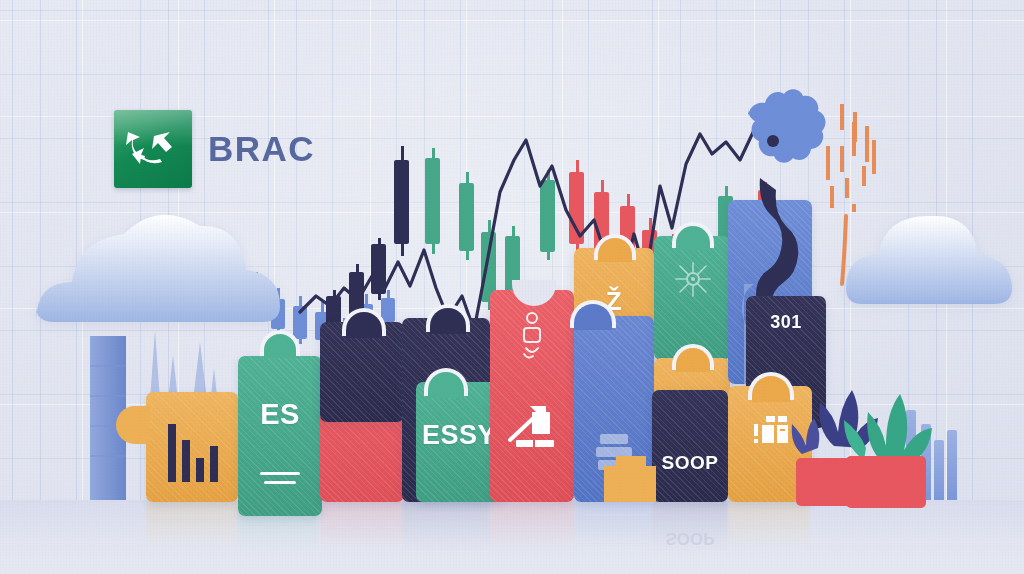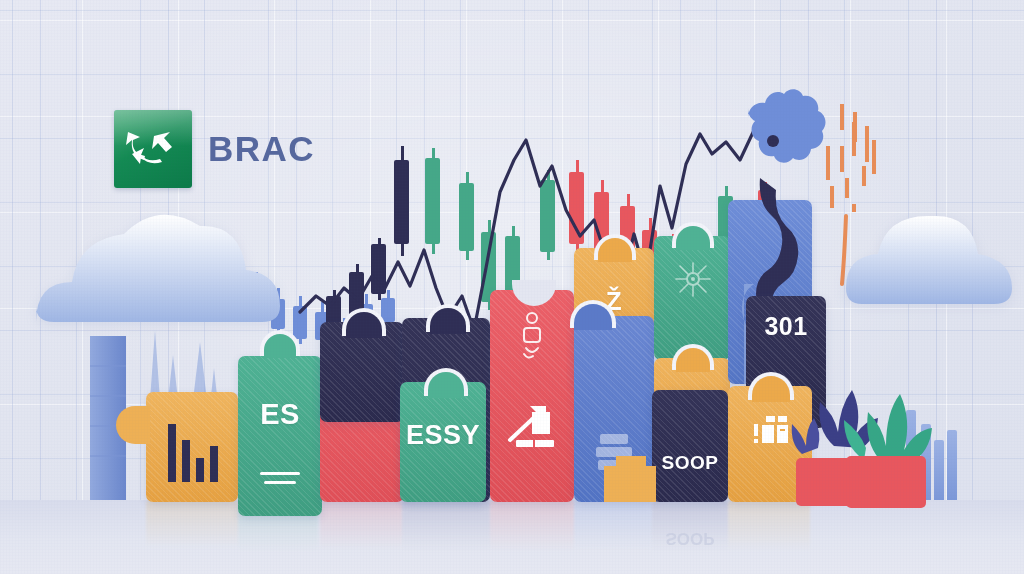--- a/index.html
+++ b/index.html
@@ -277,21 +277,21 @@
   </div>
   <div class="rim" style="left:342px;top:308px;width:44px;height:28px;border-radius:22px 22px 0 0;"></div>
   <div class="knob" style="left:346px;top:312px;width:36px;height:26px;border-radius:18px 18px 0 0;background:#2f2e55;"></div>
 
   <div class="piece" style="left:402px;top:318px;width:88px;height:184px;background:linear-gradient(180deg,#343357,#2b2a4d);">
     <div class="tex"></div>
   </div>
   <div class="rim" style="left:426px;top:304px;width:44px;height:28px;border-radius:22px 22px 0 0;"></div>
   <div class="knob" style="left:430px;top:308px;width:36px;height:26px;border-radius:18px 18px 0 0;background:#2f2e55;"></div>
 
-  <div class="piece" style="left:400px;top:382px;width:86px;height:120px;background:linear-gradient(180deg,#4fb294,#3f9e81);">
+  <div class="piece" style="left:416px;top:382px;width:86px;height:120px;background:linear-gradient(180deg,#4fb294,#3f9e81);">
     <div class="tex"></div>
     <div class="lbl" style="top:38px;font-size:27px;">ESSY</div>
   </div>
   <div class="rim" style="left:424px;top:368px;width:44px;height:28px;border-radius:22px 22px 0 0;"></div>
   <div class="knob" style="left:428px;top:372px;width:36px;height:26px;border-radius:18px 18px 0 0;background:#4fb294;"></div>
 
   <div class="piece" style="left:490px;top:290px;width:84px;height:212px;background:linear-gradient(180deg,#ec6068,#df4e56);">
     <div class="tex"></div>
     <svg style="position:absolute;left:22px;top:18px;" width="40" height="56" viewBox="0 0 40 56" opacity=".9">
       <circle cx="20" cy="10" r="5" fill="none" stroke="#fff" stroke-width="2"></circle>
@@ -357,21 +357,21 @@
     <svg style="position:absolute;left:6px;top:-22px;" width="72" height="206" viewBox="0 0 72 206">
       <path d="M26 0 q-2 24 10 36 q14 12 12 30 q-2 18-14 26 q-12 8-12 24 q0 18 14 26 q14 8 12 26
                q-2 16 -14 24 L50 206 q12-10 12-26 q0-18-14-26 q-14-8-12-26 q2-16 14-24 q12-8 14-26
                q2-18-12-30 q-12-12-10-36 z" fill="#2f2e55"></path>
       <path d="M20 106 q-12 8-12 24 q0 18 14 26 q14 8 12 26 q-2 16-14 24 L10 206 L10 106 z" fill="#8ba4dd" opacity=".9"></path>
     </svg>
   </div>
 
   <div class="piece" style="left:746px;top:296px;width:80px;height:132px;background:linear-gradient(180deg,#343357,#2b2a4d);">
     <div class="tex"></div>
-    <div class="lbl" style="top:16px;font-size:25px;">301</div>
+    <div class="lbl" style="top:16px;font-size:18px;">301</div>
   </div>
 
   <div class="piece" style="left:728px;top:386px;width:84px;height:116px;background:linear-gradient(180deg,#f0b45d,#e5a040);">
     <div class="tex"></div>
     <svg style="position:absolute;left:24px;top:30px;" width="40" height="34" viewBox="0 0 40 34">
       <rect x="14" y="0" width="9" height="6" fill="#fff"></rect>
       <rect x="26" y="0" width="9" height="6" fill="#fff"></rect>
       <rect x="2" y="8" width="4" height="12" fill="#fff"></rect>
       <rect x="2" y="23" width="4" height="4" fill="#fff"></rect>
       <rect x="10" y="9" width="12" height="18" fill="#fff"></rect>

